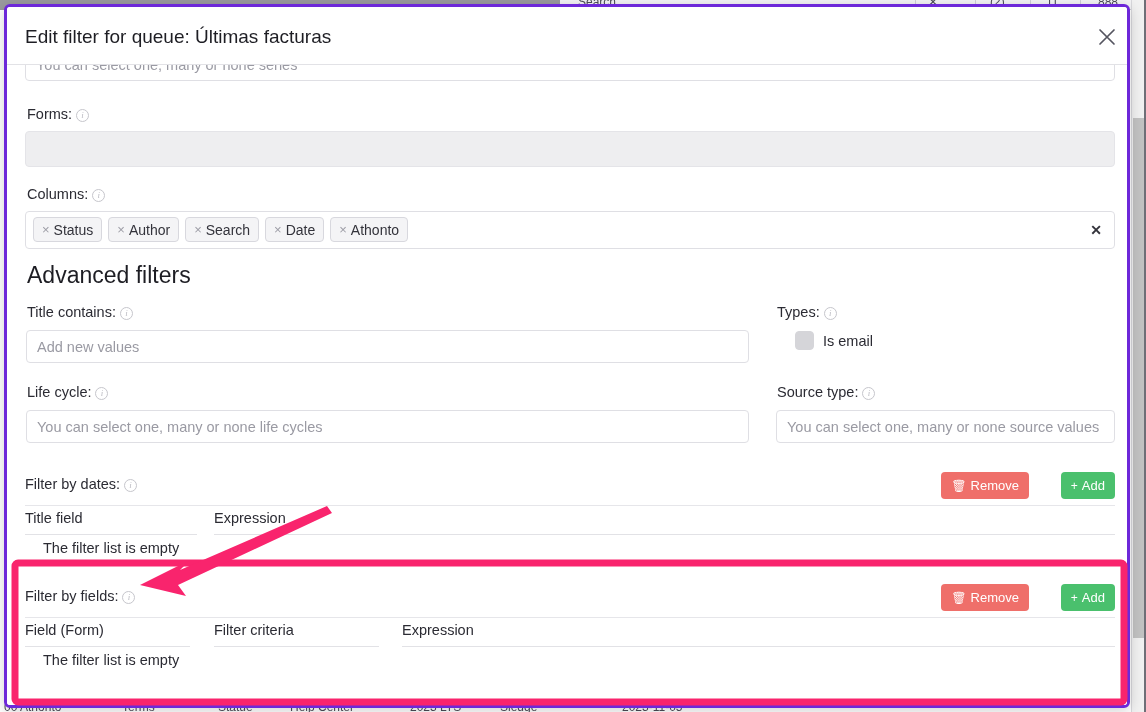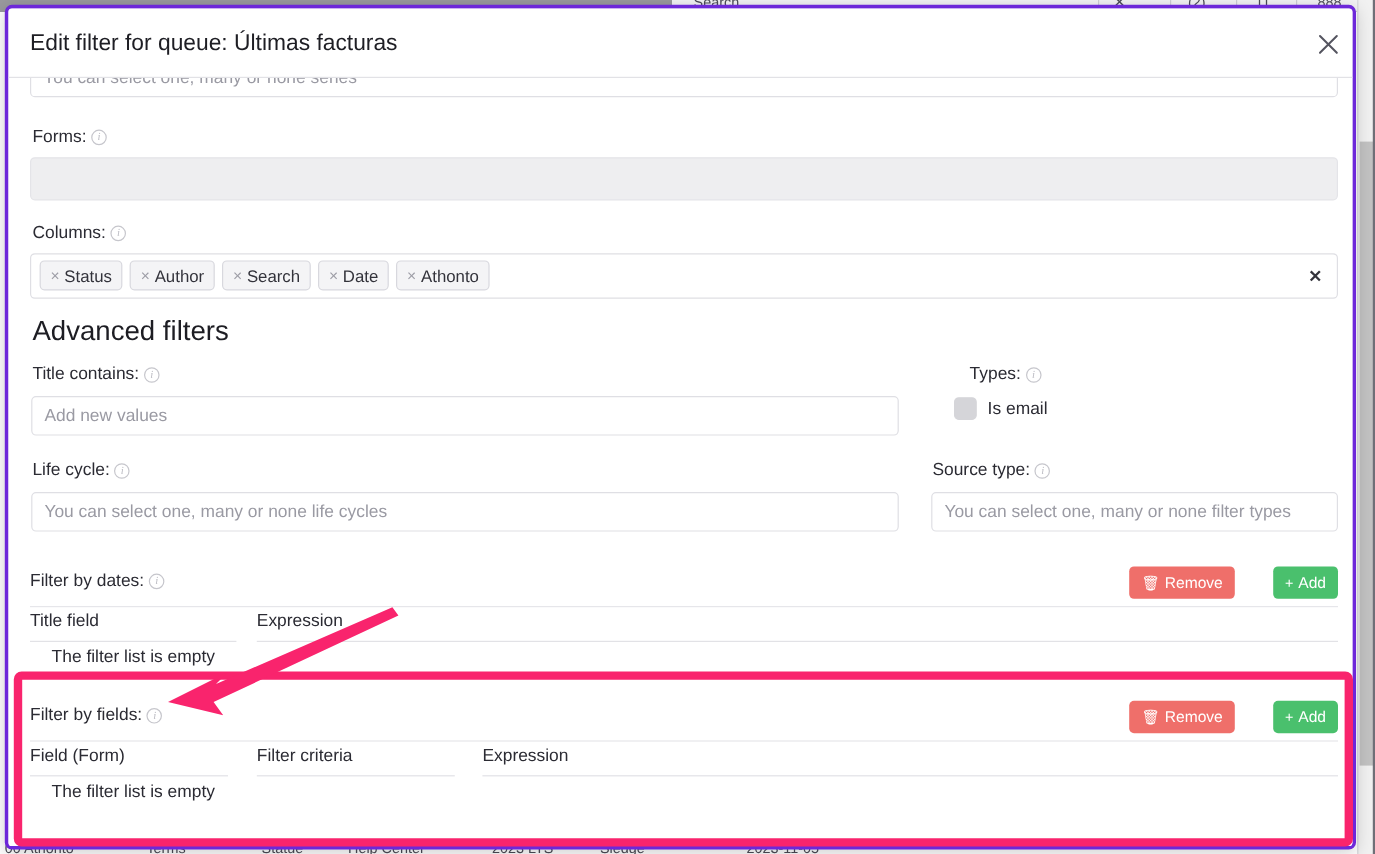--- a/index.html
+++ b/index.html
@@ -420,40 +420,40 @@
 
       <div class="section-title" style="top:197px;text-align:center;">Advanced filters</div>
 
       <div class="fld-label" style="left:20px; top:239px;">
         <span>Title contains:</span><span class="info-icon">i</span>
       </div>
       <div class="input-box" style="left:19px; top:265px; width:723px; height:33px;">
         <span class="ph">Add new values</span>
       </div>
 
-      <div class="fld-label" style="left:770px; top:239px;margin-left:31px;">
+      <div class="fld-label" style="left:770px; top:239px;">
         <span>Types:</span><span class="info-icon">i</span>
       </div>
       <div class="checkbox-row" style="top:266px;">
         <span class="checkbox"></span>
         <span class="checkbox-label">Is email</span>
       </div>
 
       <div class="fld-label" style="left:20px; top:319px;">
         <span>Life cycle:</span><span class="info-icon">i</span>
       </div>
       <div class="input-box" style="left:19px; top:345px; width:723px; height:33px;">
         <span class="ph">You can select one, many or none life cycles</span>
       </div>
 
       <div class="fld-label" style="left:770px; top:319px;">
         <span>Source type:</span><span class="info-icon">i</span>
       </div>
       <div class="input-box" style="left:769px; top:345px; width:339px; height:33px;">
-        <span class="ph">You can select one, many or none filter types</span>
+        <span class="ph">You can select one, many or none source values</span>
       </div>
 
       <div class="group" style="top:407px; height:90px;">
         <div class="g-label">
           <span>Filter by dates:</span><span class="info-icon">i</span>
         </div>
         <button class="btn btn-remove">
           <span class="glyph">🗑</span>
           <span>Remove</span>
         </button>

